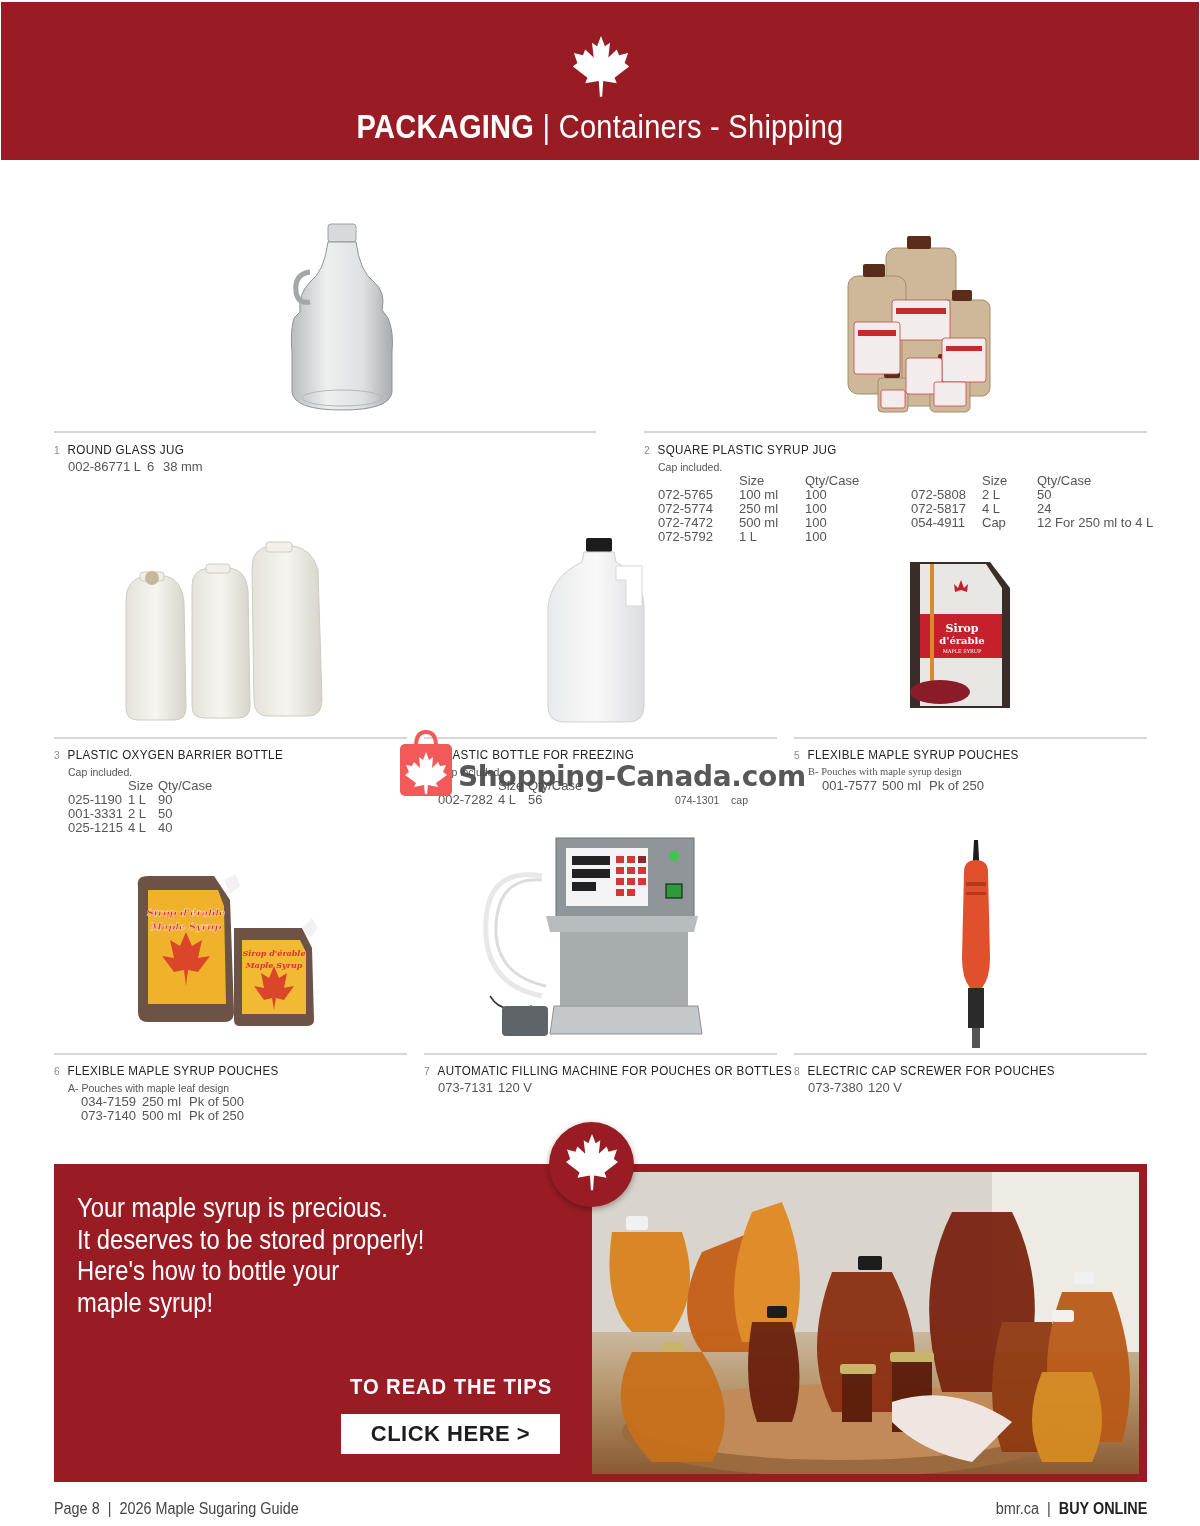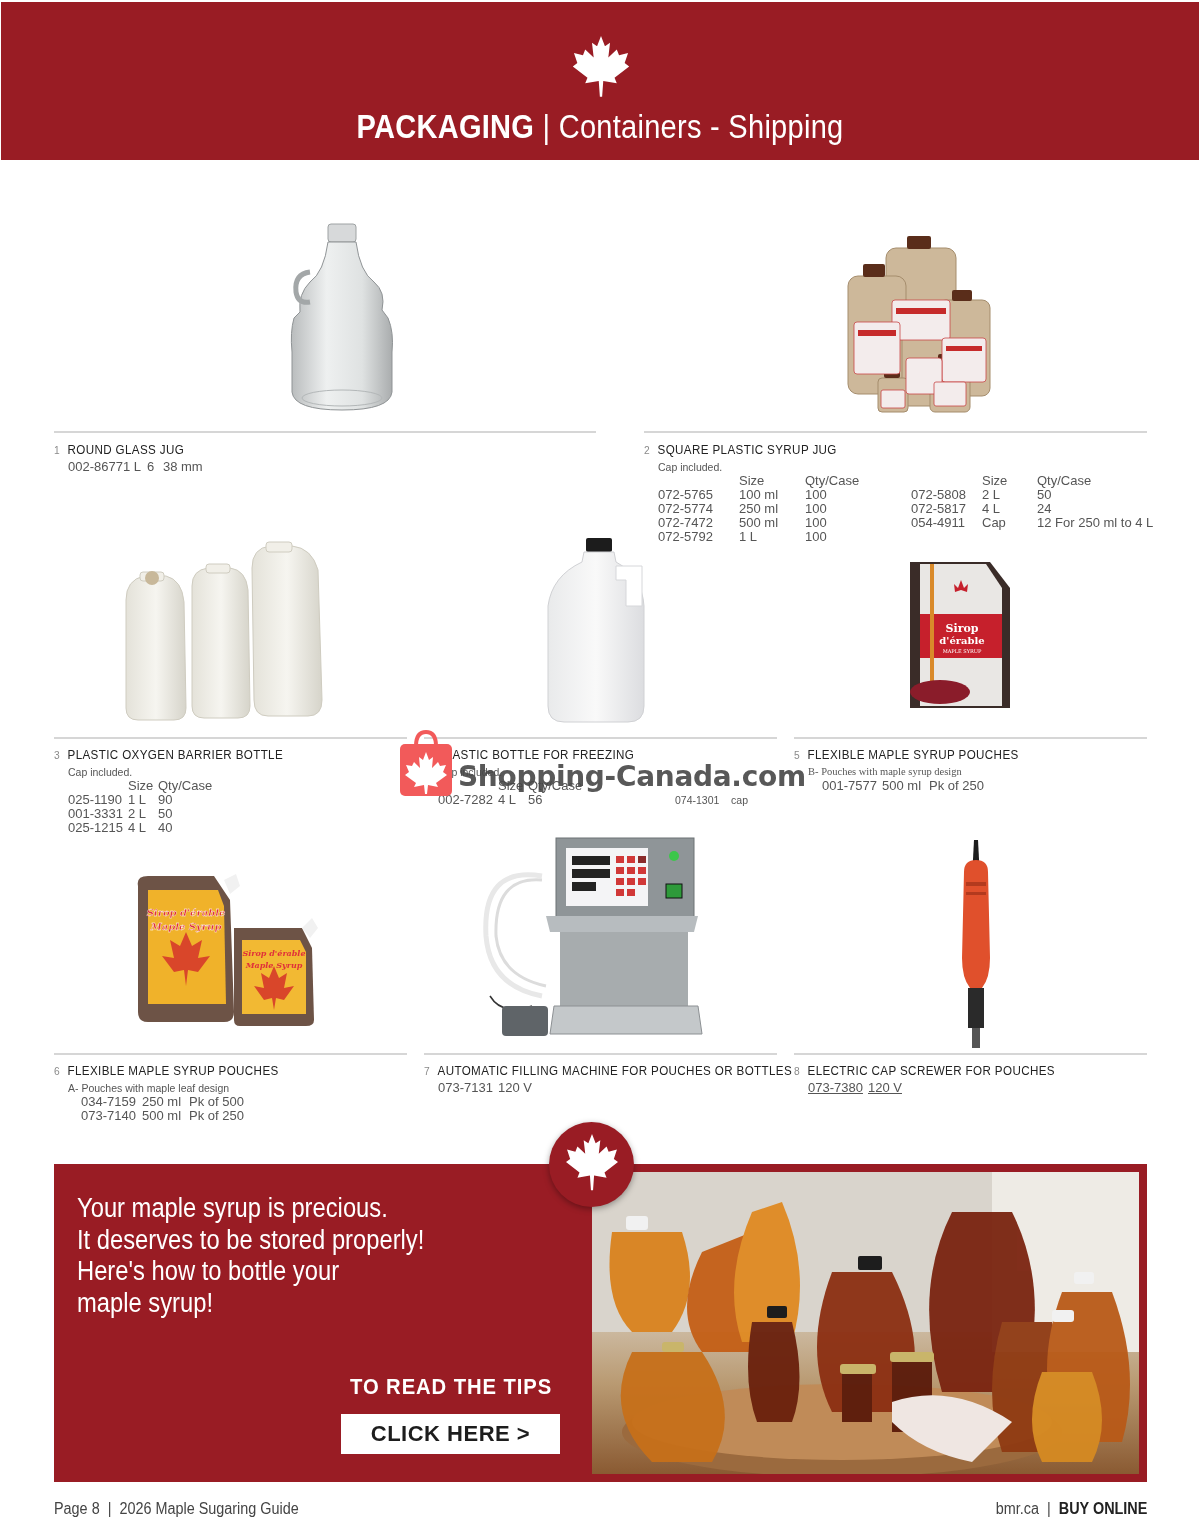--- a/index.html
+++ b/index.html
@@ -394,21 +394,21 @@
       <tr>
         <td style="width:60px">073-7131</td>
         <td>120 V</td>
       </tr>
 </tbody>
   </table>
 
 <div class="abs ptitle" style="left:794px;top:1064px;">
   <span class="num">8</span><span>ELECTRIC CAP SCREWER FOR POUCHES</span>
 </div>
-<table class="abs tbl" style="left:808px;top:1082px;text-decoration:underline;">
+<table class="abs tbl" style="left:808px;top:1082px;">
   <tbody>
       <tr>
         <td style="width:60px">073-7380</td>
         <td>120 V</td>
       </tr>
 </tbody>
   </table>
 
 <div class="abs promo"></div>
 <div class="abs promo-photo">

